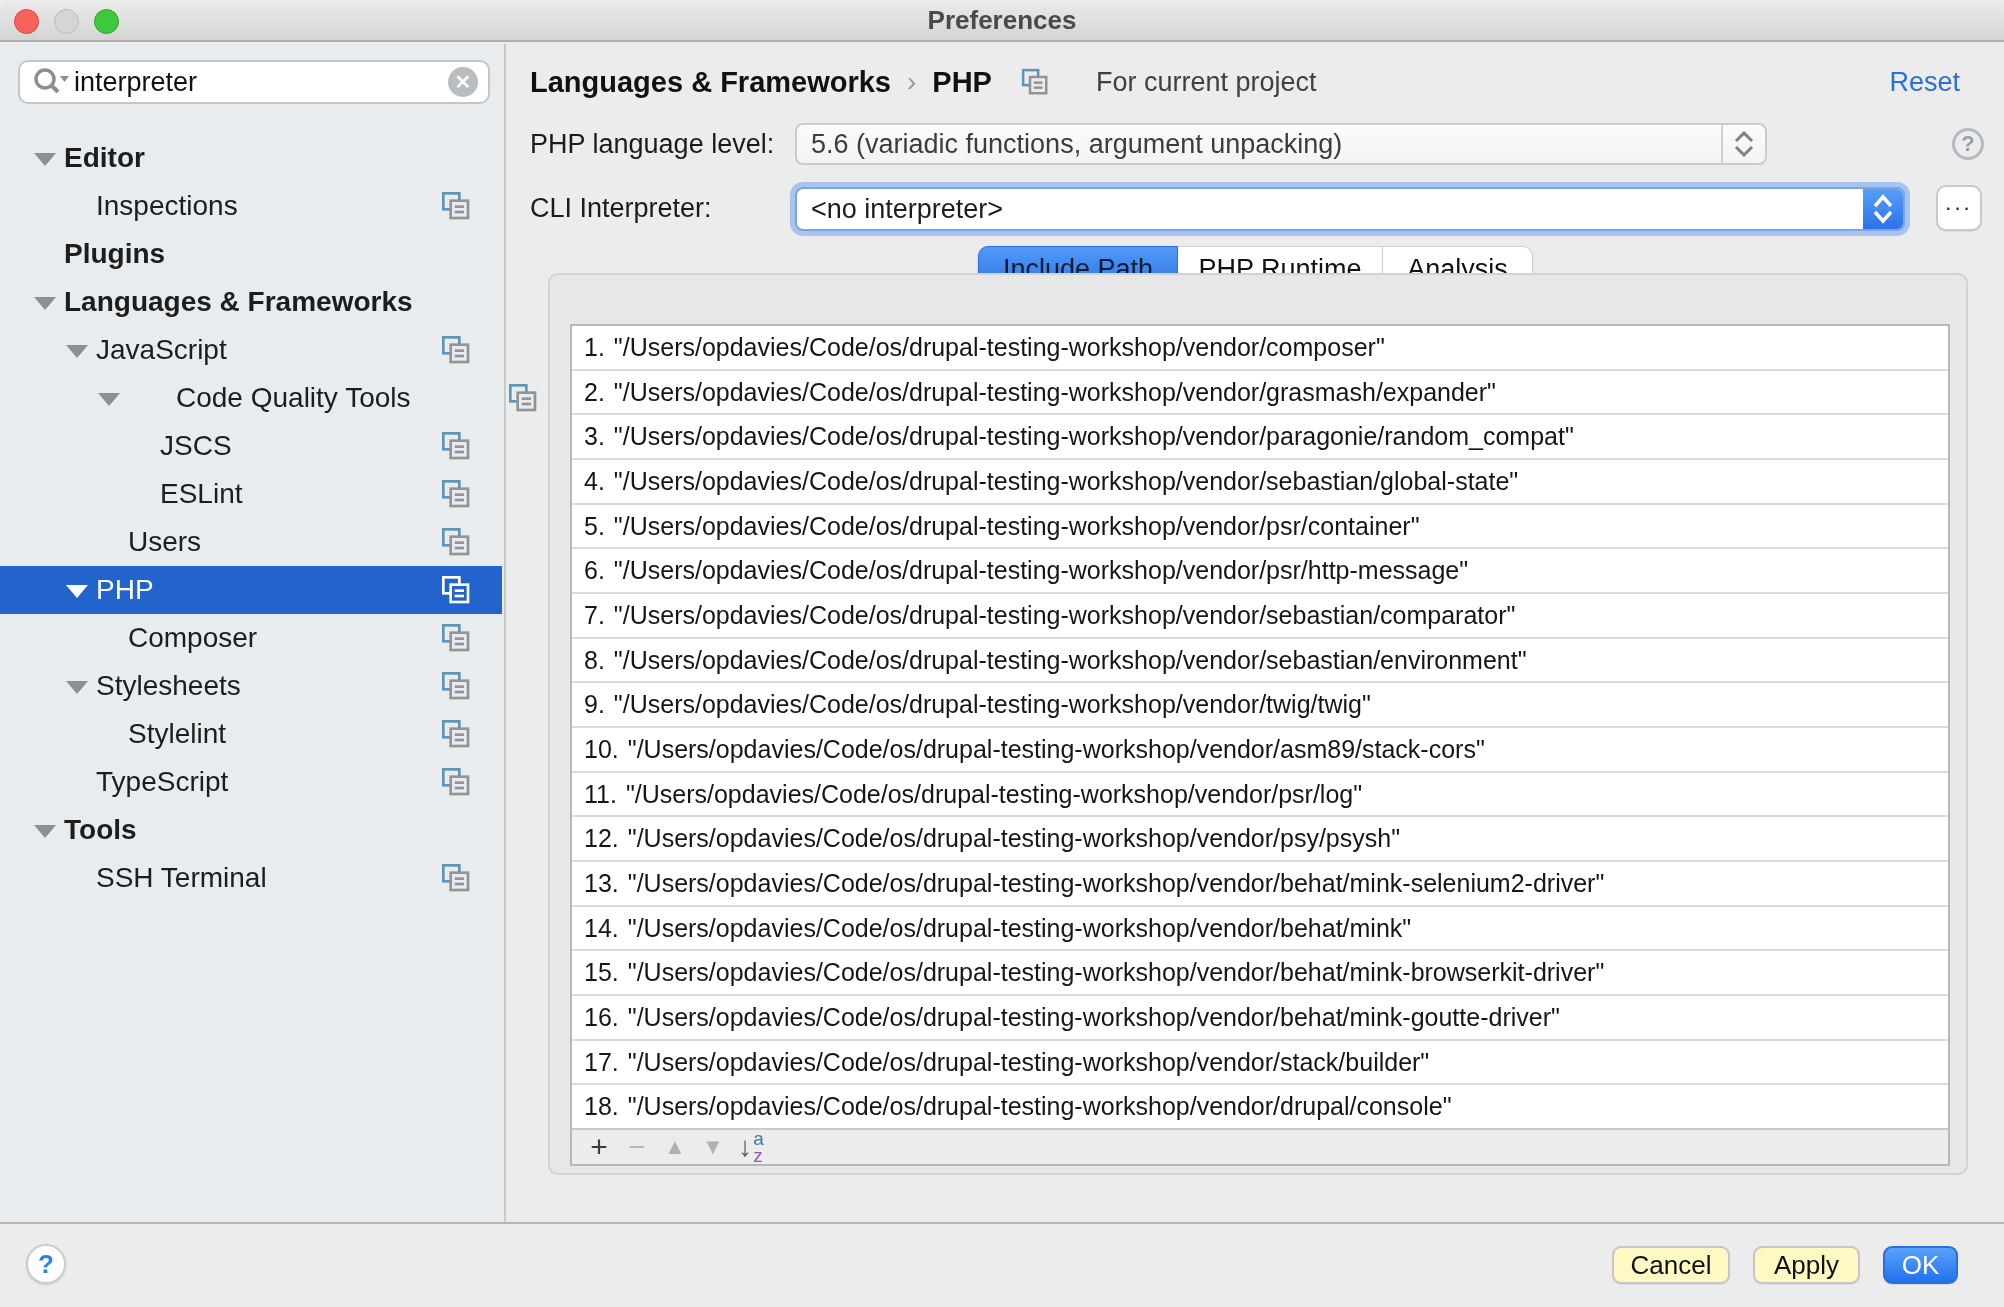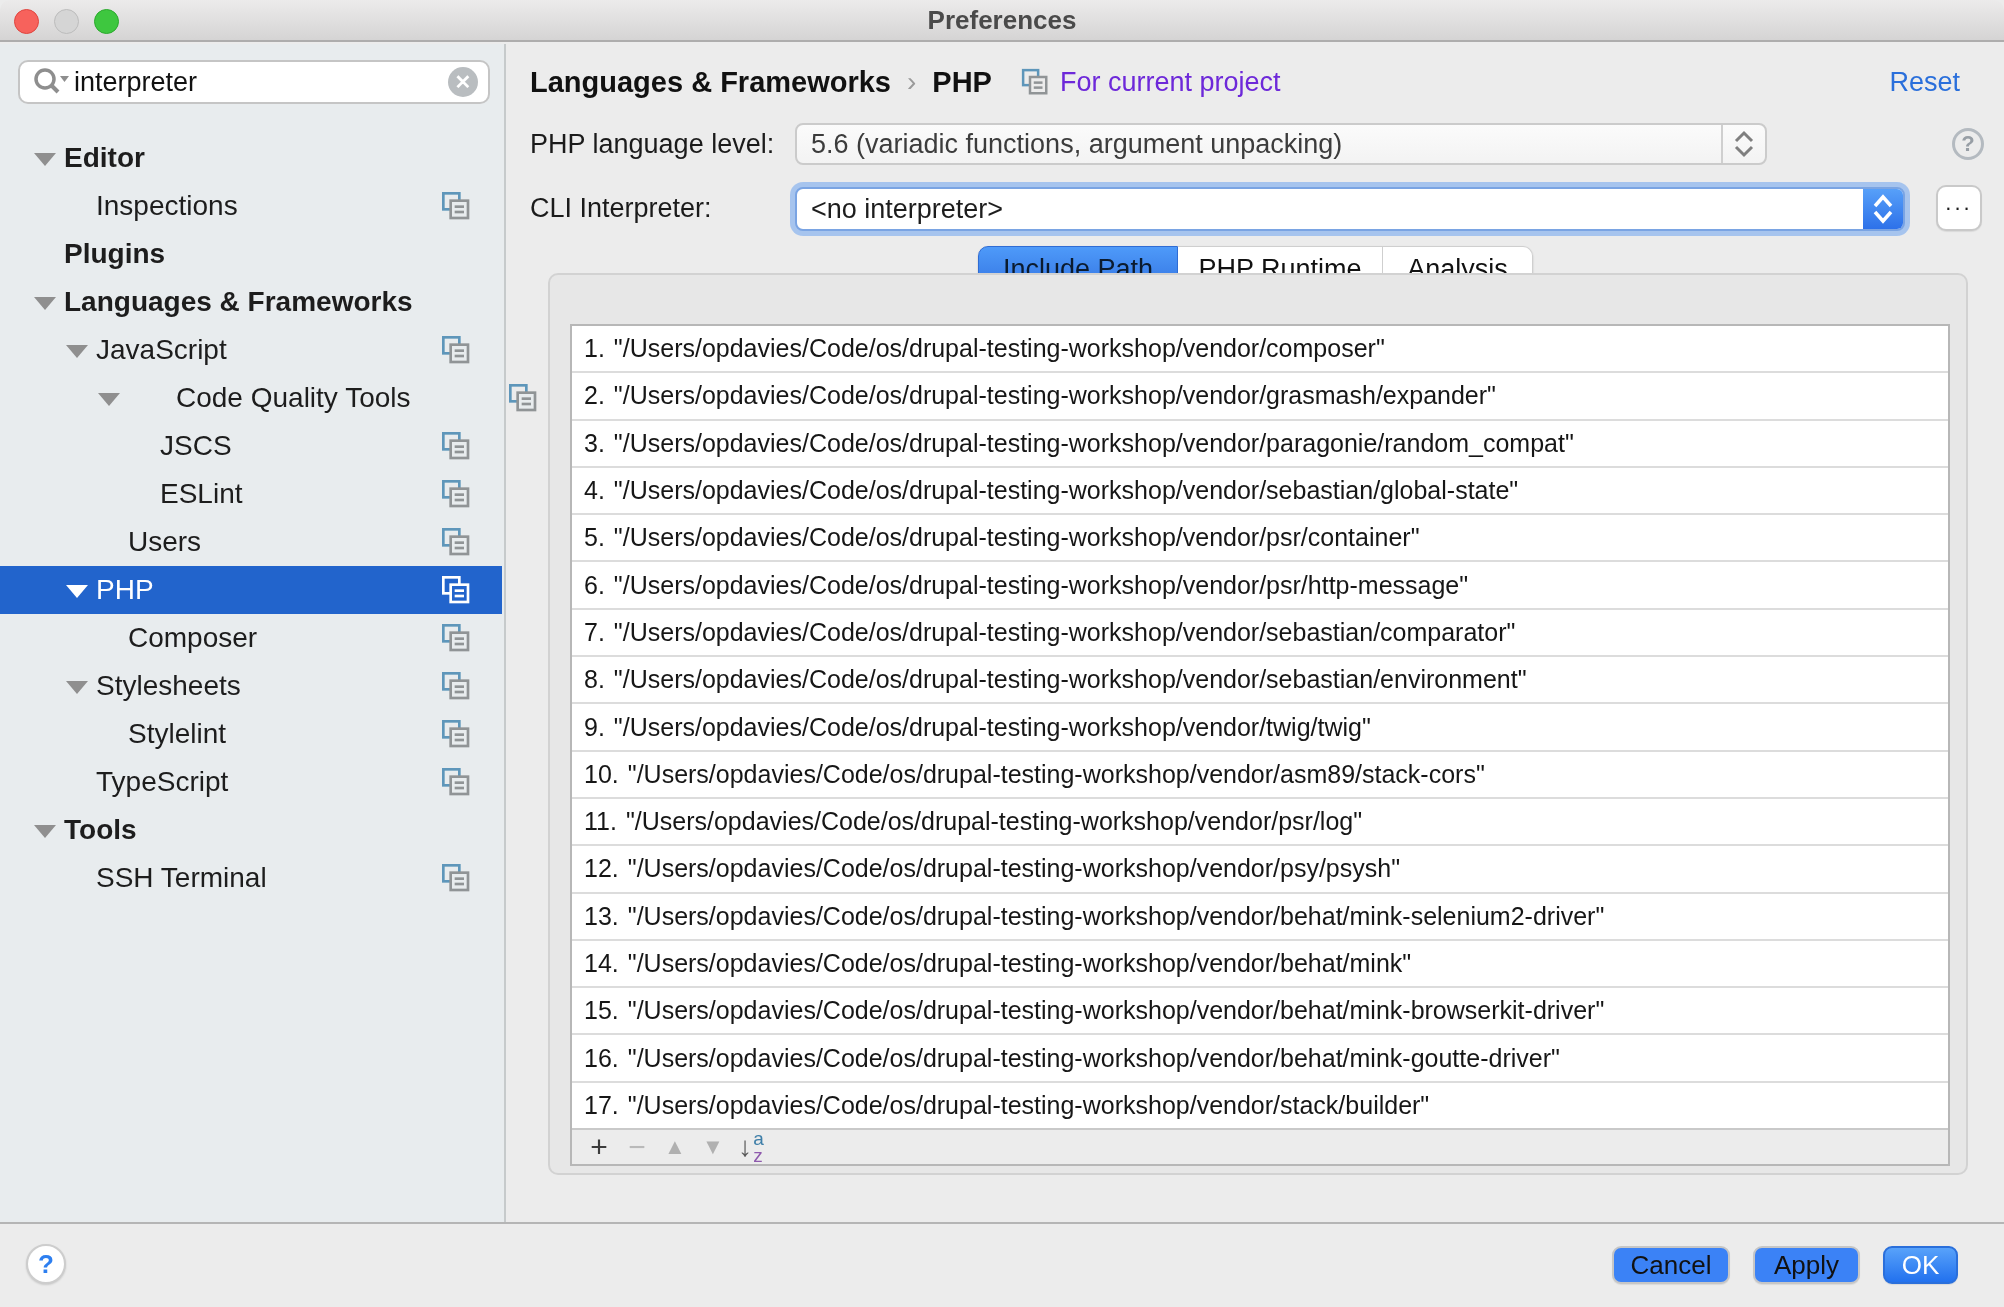--- a/index.html
+++ b/index.html
@@ -71,21 +71,21 @@
   
   .main { position:absolute; left:508px; top:42px; width:1496px; height:1180px; }
 
   .breadcrumb-row {
     position:absolute; left:22px; top:18px; right:44px; height:44px;
     display:flex; align-items:center;
   }
   .crumb { font-size:29px; font-weight:700; color:#111; }
   .crumb-sep { font-size:28px; color:#9a9a9a; margin:0 16px; }
   .fcp { display:flex; align-items:center; margin-left:28px; gap:10px; }
-  .fcp-label { font-size:27px; color:#6d28d9; }
+  .fcp-label { font-size:27px; color:#404040;margin-left:36px; }
   .reset-link { margin-left:auto; font-size:27px; color:#2a6fdb; cursor:pointer; }
 
   .field-label { position:absolute; left:22px; font-size:27px; color:#1b1b1b; display:flex; align-items:center; height:44px; }
   .lbl-level { top:80px; }
   .lbl-cli   { top:144px; }
 
   .combo {
     position:absolute; border-radius:8px; display:flex; align-items:center;
   }
   .combo-level {
@@ -188,21 +188,21 @@
     display:flex; align-items:center; justify-content:center;
     font-size:26px; font-weight:700; color:#2d7ff0;
     box-shadow:0 1px 2px rgba(0,0,0,.15);
   }
   .footer-buttons {
     position:absolute; right:46px; top:22px; display:flex; gap:23px; align-items:center;
   }
   .btn {
     height:38px; border-radius:9px; font-size:26px;
     display:flex; align-items:center; justify-content:center;
-    background:#3b82f6; border:2px solid #c6c6c6; color:#111;
+    background:#fef9c3; border:2px solid #c6c6c6; color:#111;
     box-shadow:0 1px 1px rgba(0,0,0,.08);
   }
   .btn-cancel { width:118px; }
   .btn-apply  { width:107px; }
   .btn-ok {
     width:75px; color:#ffffff; border:2px solid #2a6fdb;
     background:linear-gradient(#58a2fa,#2271ee);
   }
 
   svg { display:block; }
@@ -522,20 +522,24 @@
             <span class="path-num">15.</span>
             <span class="path-text">"/Users/opdavies/Code/os/drupal-testing-workshop/vendor/behat/mink-browserkit-driver"</span>
           </div>
           <div class="path-row">
             <span class="path-num">16.</span>
             <span class="path-text">"/Users/opdavies/Code/os/drupal-testing-workshop/vendor/behat/mink-goutte-driver"</span>
           </div>
           <div class="path-row">
             <span class="path-num">17.</span>
             <span class="path-text">"/Users/opdavies/Code/os/drupal-testing-workshop/vendor/stack/builder"</span>
+          </div>
+          <div class="path-row">
+            <span class="path-num">18.</span>
+            <span class="path-text">"/Users/opdavies/Code/os/drupal-testing-workshop/vendor/drupal/console"</span>
           </div>
         </div>
       <div class="list-toolbar" id="list-toolbar">
           <span class="tb-btn">+</span>
           <span class="tb-btn disabled">−</span>
           <span class="tb-btn disabled tb-tri">▲</span>
           <span class="tb-btn disabled tb-tri">▼</span>
           <span class="tb-btn">
             <span class="sort-ico">
         <span class="sort-arrow">↓</span>

